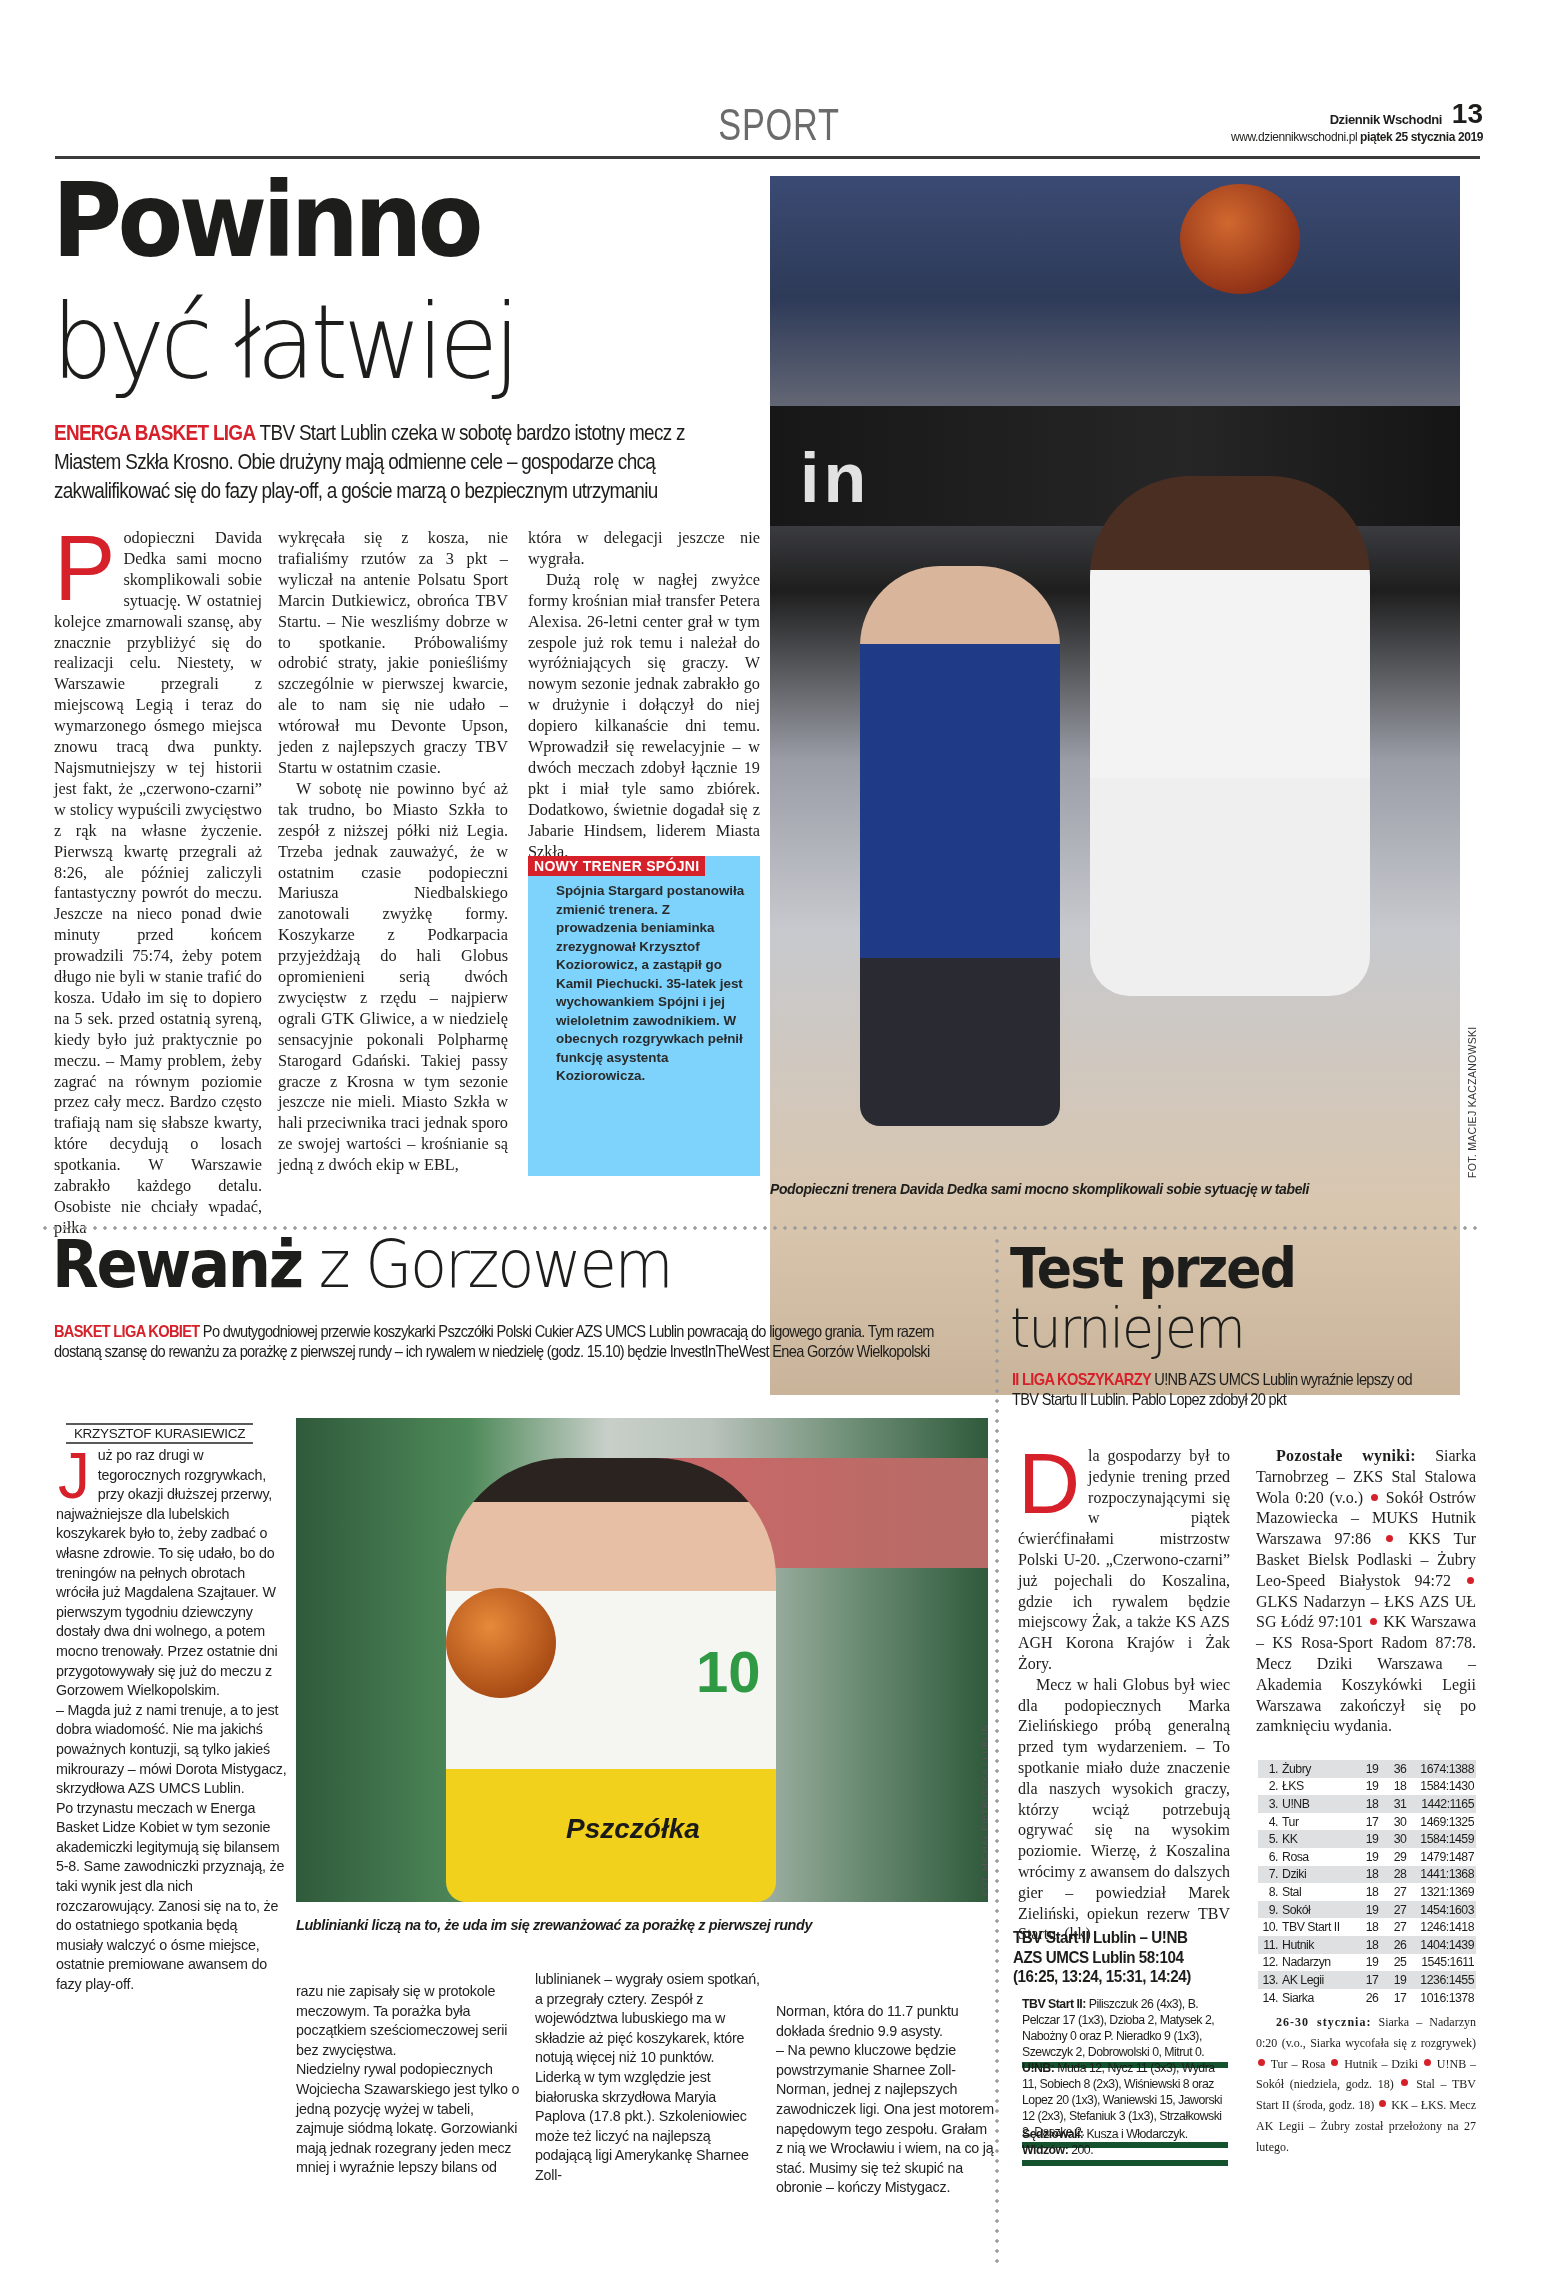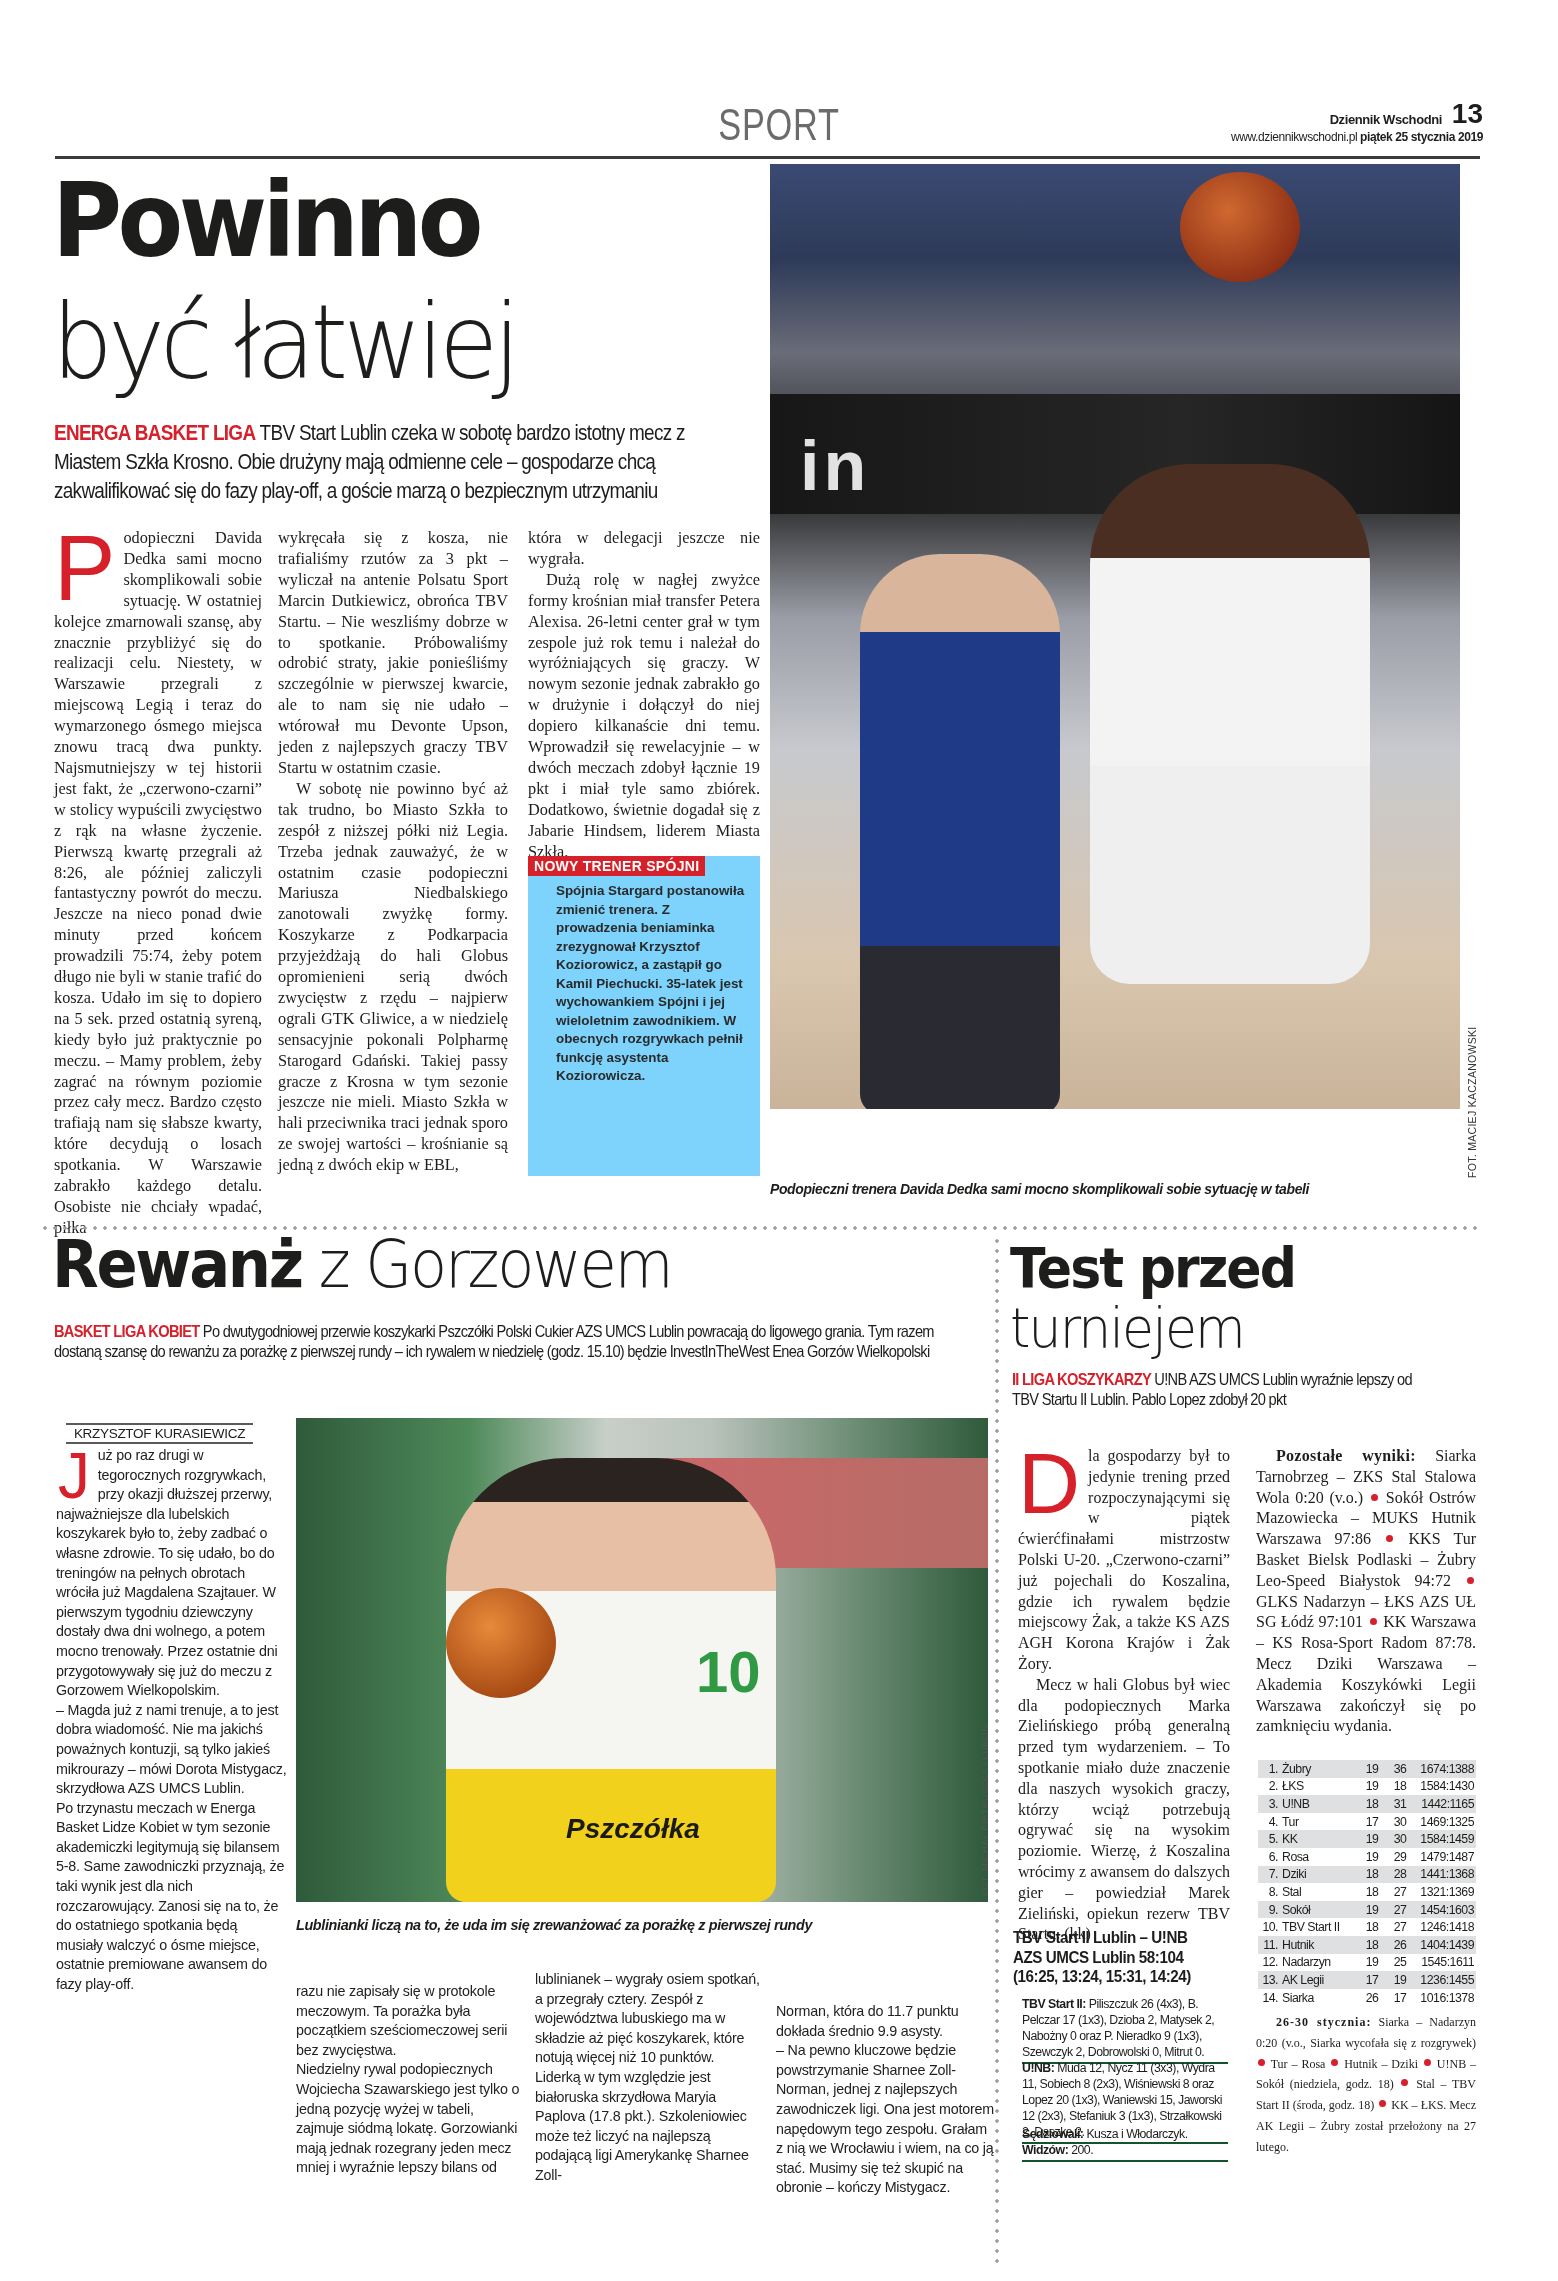--- a/index.html
+++ b/index.html
@@ -29,21 +29,21 @@
   .c1 { left: 54px; top: 528px; width: 208px; }
   .c2 { left: 278px; top: 528px; width: 230px; }
   .c3 { left: 528px; top: 528px; width: 232px; }
   .byline { text-align: right; font-family: "Liberation Sans", sans-serif; font-weight: bold; font-size: 13px; letter-spacing: 0.5px; margin-top: 2px; }
 
   .box { left: 528px; top: 856px; width: 232px; height: 320px; background: #7dd3fc; }
   .box-title { display: inline-block; background: #d6202a; color: #fff; font-family: "Liberation Sans", sans-serif; font-weight: bold; font-size: 14px; padding: 2px 6px; letter-spacing: 0.3px; }
   .box-body { padding: 6px 10px 0 28px; font-family: "Liberation Sans", sans-serif; font-weight: bold; font-size: 13.4px; line-height: 18.5px; color: #2a2a2a; }
 
   .photo { background: #777; overflow: hidden; }
-  .photo1 { left: 770px; top: 164px; width: 690px; height: 945px; background: linear-gradient(180deg, #3b4a73 0%, #2d3a58 10%, #6a6c78 20%, #1e1e1e 34%, #9a9da6 48%, #c7c9ce 62%, #d9c6ae 85%, #c9b49a 100%); }
+  .photo1 { left: 770px; top: 176px; width: 690px; height: 1219px; background: linear-gradient(180deg, #3b4a73 0%, #2d3a58 10%, #6a6c78 20%, #1e1e1e 34%, #9a9da6 48%, #c7c9ce 62%, #d9c6ae 85%, #c9b49a 100%); }
   .photo1 .ball { position: absolute; left: 410px; top: 8px; width: 120px; height: 110px; border-radius: 50%; background: radial-gradient(circle at 40% 35%, #d0682f, #8e2f15 75%); }
   .photo1 .player1 { position: absolute; left: 90px; top: 390px; width: 200px; height: 560px; border-radius: 80px 80px 20px 20px; background: linear-gradient(180deg, #d9b59c 0 14%, #1f3a86 14% 70%, #2a2a33 70% 100%); }
   .photo1 .player2 { position: absolute; left: 320px; top: 300px; width: 280px; height: 520px; border-radius: 100px 100px 40px 40px; background: linear-gradient(180deg, #4a2e22 0 18%, #f3f3f3 18% 58%, #efefef 58% 100%); }
   .photo1 .banner { position: absolute; left: 0; top: 230px; width: 690px; height: 120px; background: linear-gradient(90deg, #171717, #262626 60%, #151515); }
   .photo1 .banner-text { position: absolute; left: 30px; top: 262px; color: #e2e2e2; font-family: "Liberation Sans", sans-serif; font-size: 70px; font-weight: bold; letter-spacing: 4px; }
   .credit { font-family: "Liberation Sans", sans-serif; font-size: 10.5px; color: #333; letter-spacing: 0.3px; white-space: nowrap; transform: rotate(-90deg); transform-origin: left top; }
   .credit1 { left: 1466px; top: 1178px; }
   .caption { font-family: "Liberation Sans", sans-serif; font-style: italic; font-weight: bold; font-size: 15.5px; letter-spacing: -0.4px; transform-origin: left; }
   .cap1 { left: 770px; top: 1180px; transform: scaleX(0.9); }
 
@@ -86,21 +86,21 @@
   .stand tr:nth-child(odd) td { background: #dfe0e2; }
   .stand td { height: 17.6px; padding: 0 2px; white-space: nowrap; }
   .stand td.pos { text-align: right; width: 22px; }
   .stand td.team { width: 78px; }
   .stand td.num { text-align: center; width: 28px; }
   .stand td.sc { text-align: right; }
 
   .t3 { left: 1256px; top: 2012px; width: 220px; font-size: 12px; line-height: 20.8px; }
 
   .match-title { left: 1013px; top: 1928px; width: 215px; font-family: "Liberation Sans", sans-serif; font-weight: bold; font-size: 16.5px; line-height: 19.5px; letter-spacing: -0.5px; transform: scaleX(0.92); transform-origin: left; }
-  .lineup { left: 1022px; width: 206px; font-family: "Liberation Sans", sans-serif; font-size: 12.3px; line-height: 16px; letter-spacing: -0.5px; border-bottom: 2px solid #14532d; padding-bottom: 2px; }
+  .lineup { left: 1022px; width: 206px; font-family: "Liberation Sans", sans-serif; font-size: 12.3px; line-height: 16px; letter-spacing: -0.5px; border-bottom: 6px solid #14532d; padding-bottom: 2px; }
   .lineup b { font-weight: bold; }
   .lu1 { top: 1996px; }
   .lu2 { top: 2060px; }
   .lu3 { top: 2126px; }
 </style>
 </head>
 <body>
 
 <div class="abs section-title">SPORT</div>
 <div class="abs page-num">13</div>

